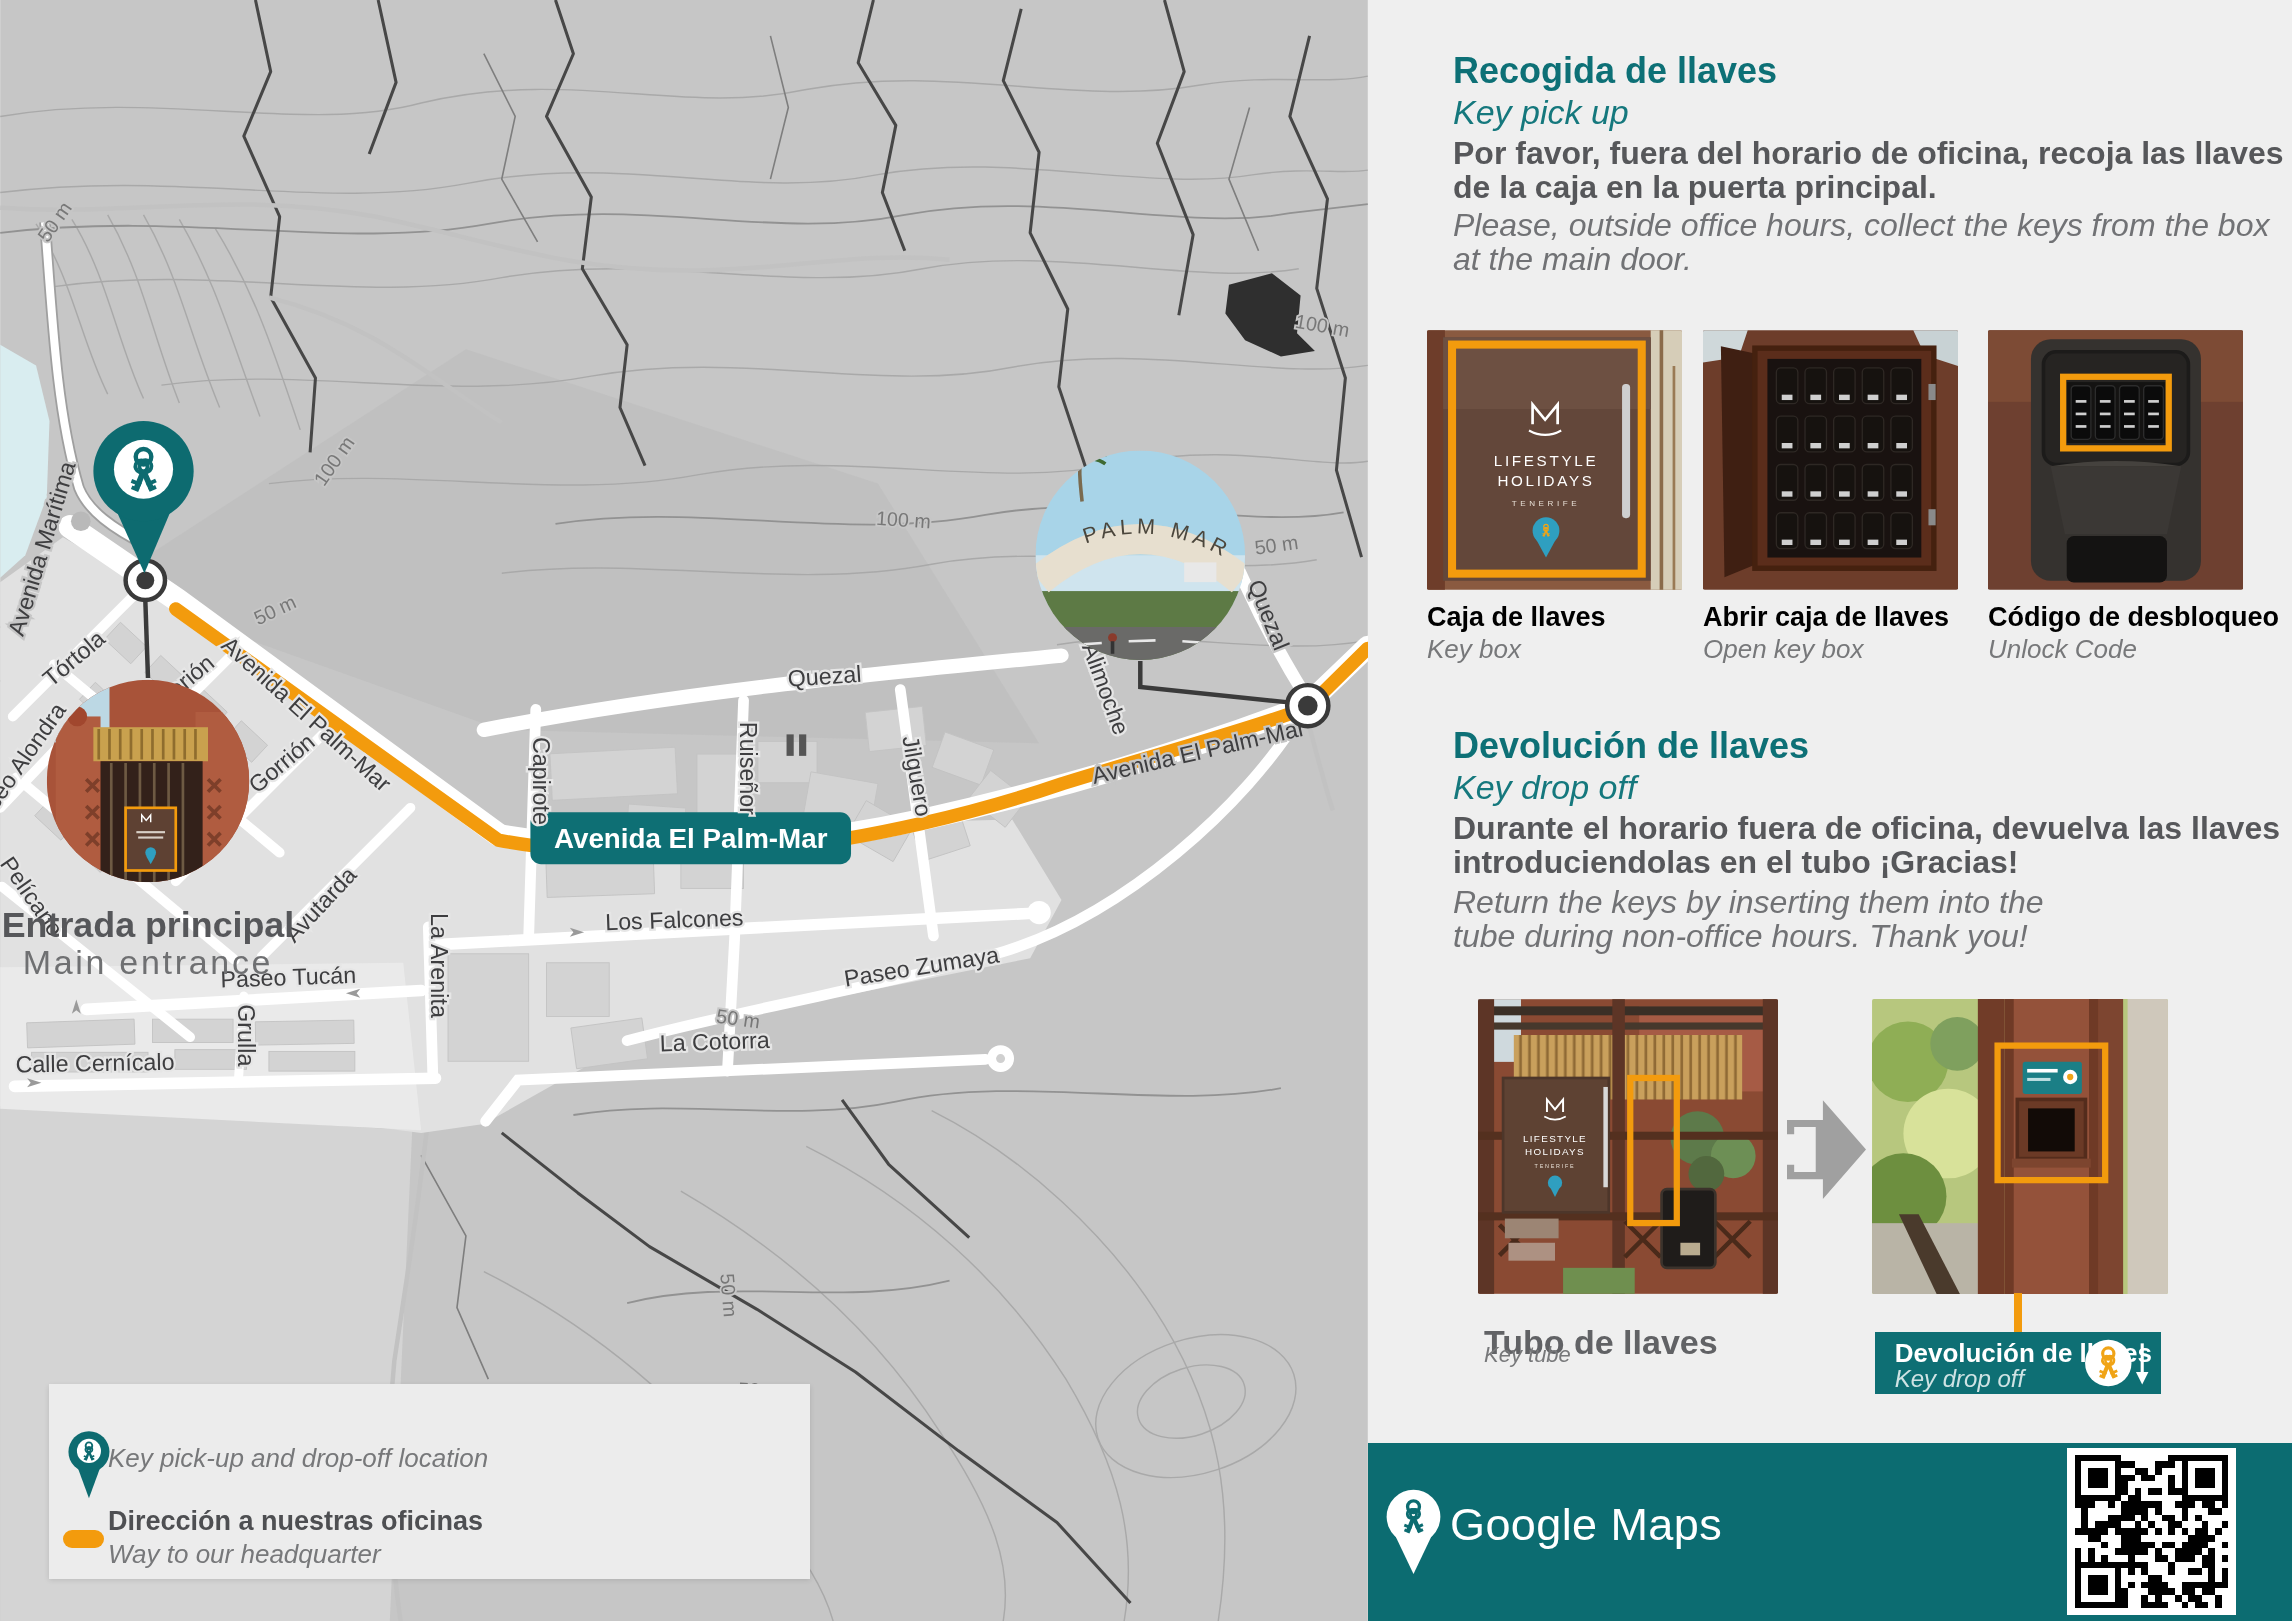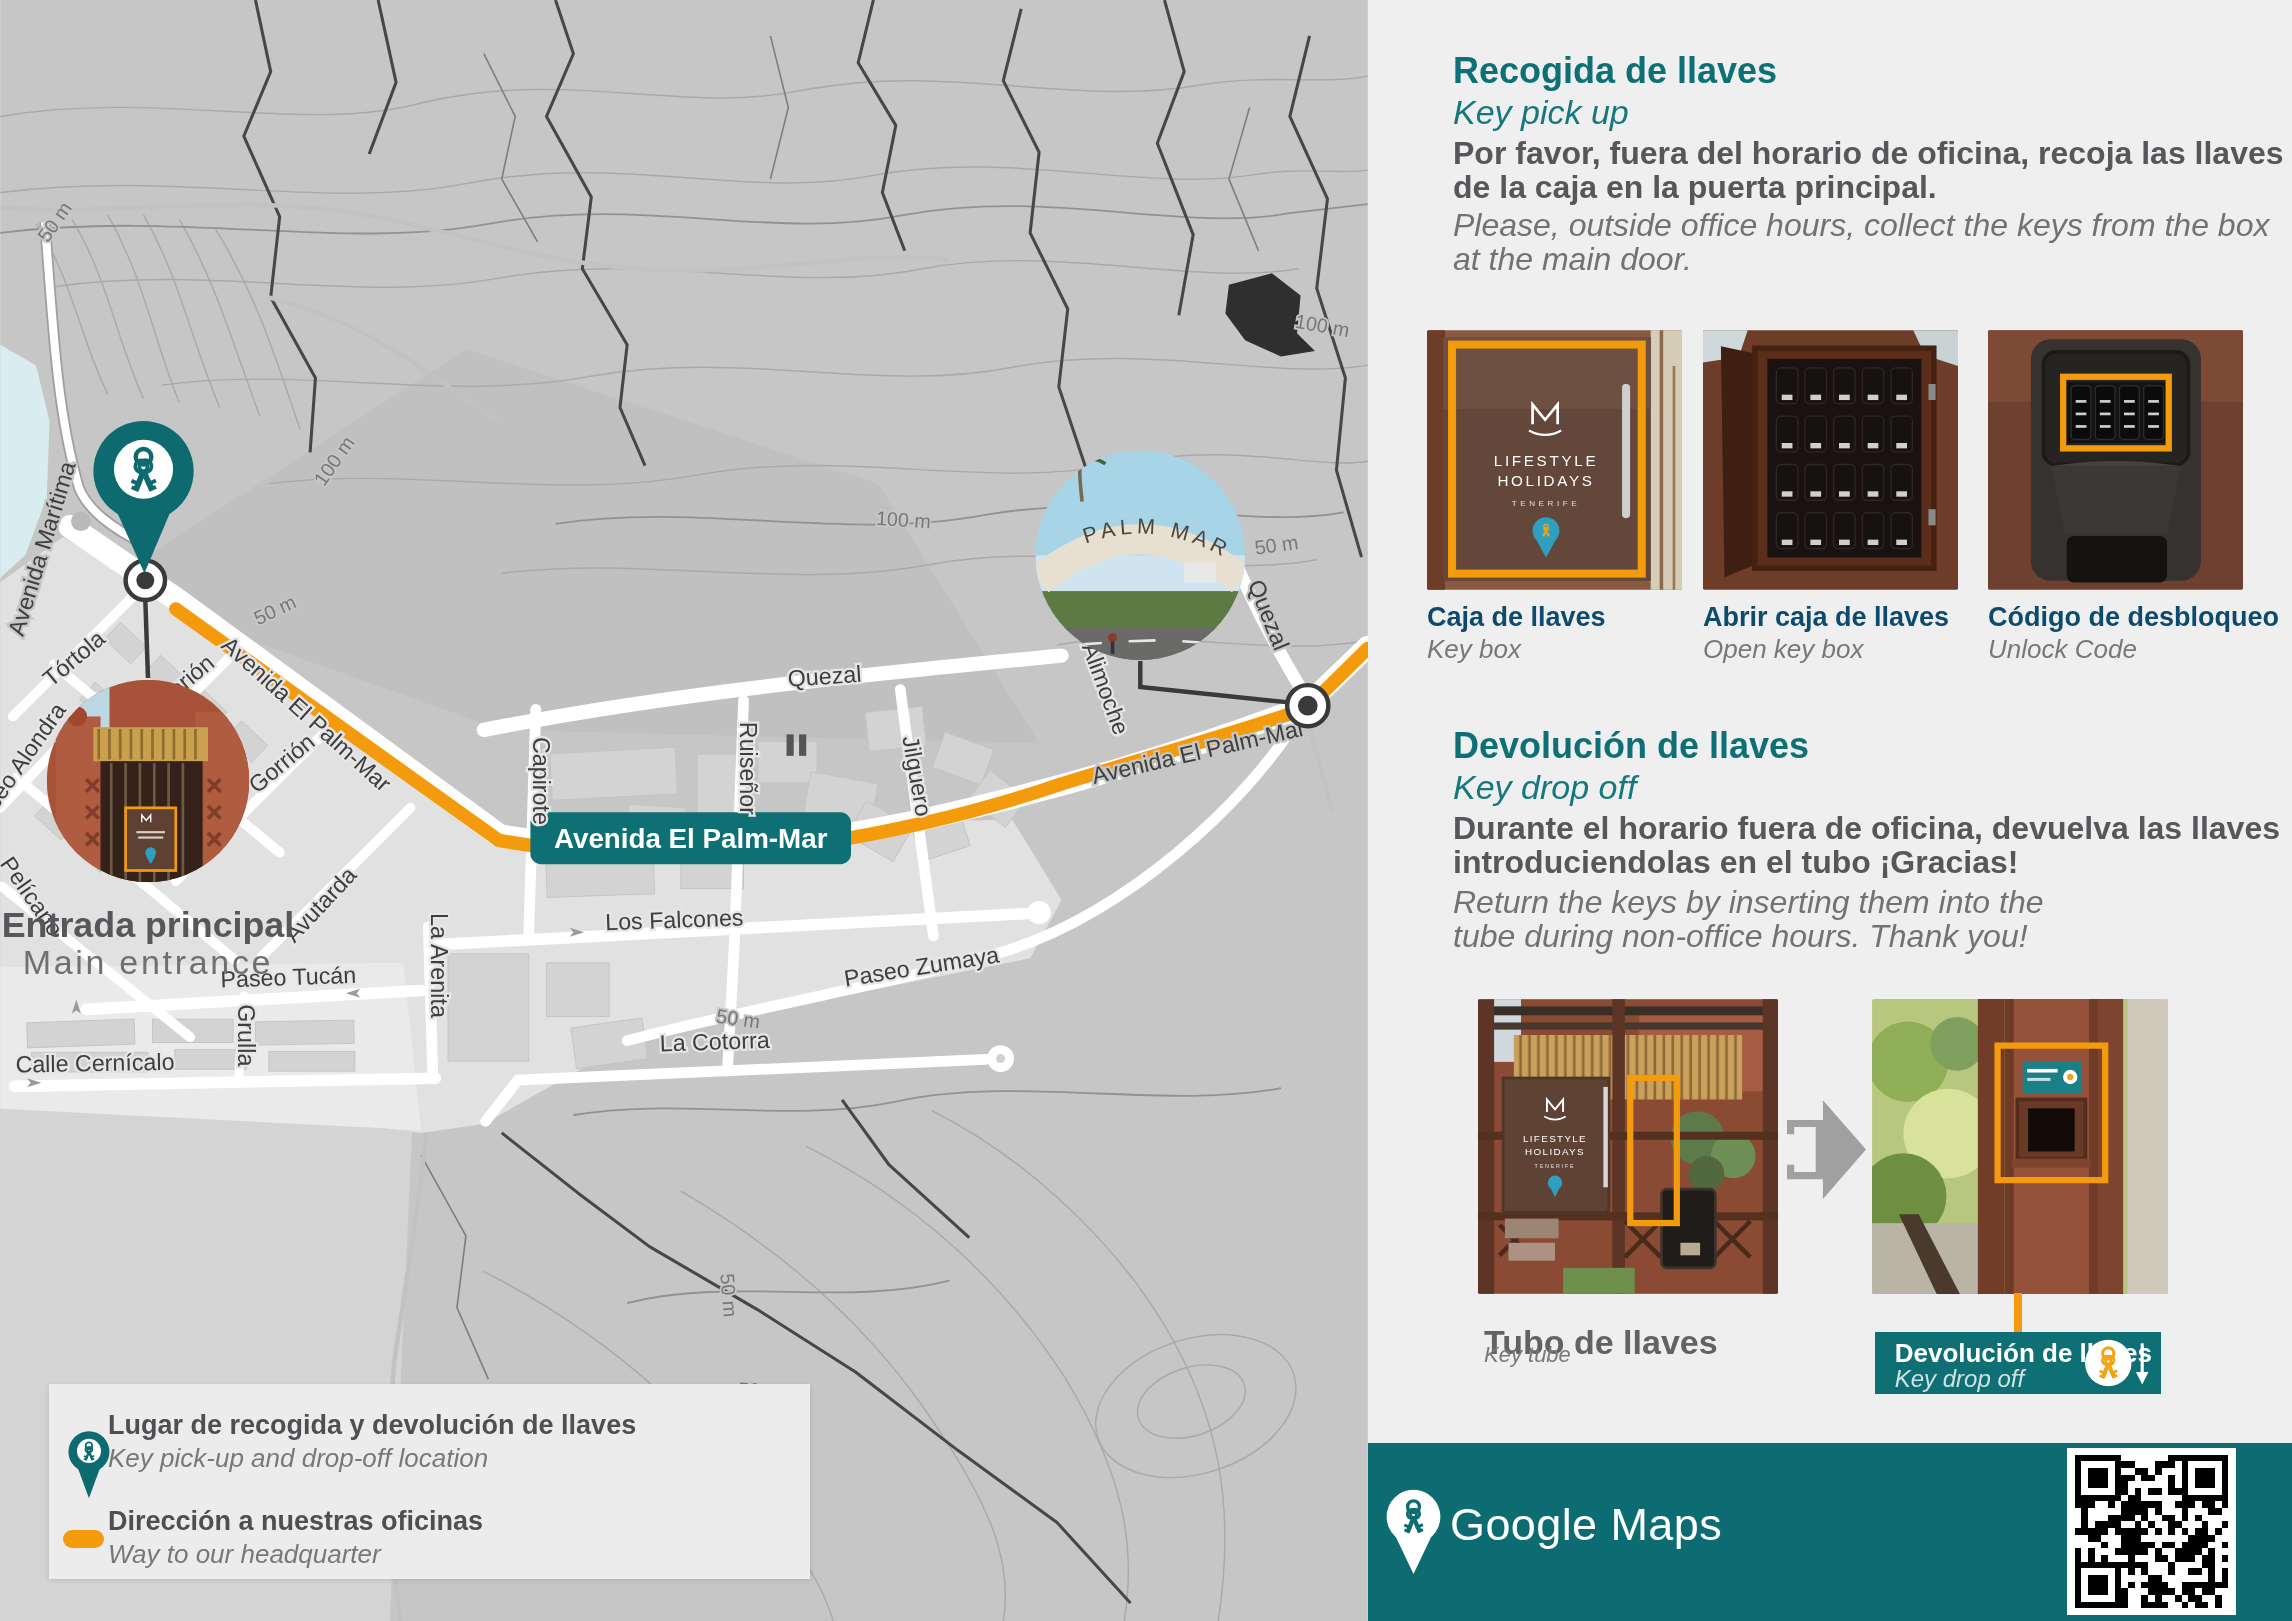--- a/index.html
+++ b/index.html
@@ -5,21 +5,21 @@
   html,body{margin:0;padding:0;background:#ffffff;}
   *{box-sizing:border-box;}
   .stage{position:relative;width:2293px;height:1621px;overflow:hidden;
          font-family:"Liberation Sans",sans-serif;background:#efefef;}
   .abs{position:absolute;}
   
   .sec-title{font-size:36px;font-weight:bold;color:#0d7076;line-height:1.05;}
   .sec-sub{font-size:34px;font-style:italic;color:#15787d;line-height:1.05;}
   .body-es{font-size:32px;font-weight:bold;color:#56575a;line-height:34px;}
   .body-en{font-size:32px;font-style:italic;color:#717275;line-height:34px;}
-  .cap-es{font-size:27px;font-weight:bold;color:#0c4a6e;}
+  .cap-es{font-size:27px;font-weight:bold;color:#000000;}
   .cap-en{font-size:26px;font-style:italic;color:#77787a;}
   .cap-es-lg{font-size:34px;font-weight:bold;color:#616265;margin-top:23px;}
   .cap-en-lg{font-size:22px;font-style:italic;color:#77787a;}
   .photo{border-radius:1.8px;overflow:hidden;}
   .photo svg{display:block;}
   
   .drop-badge{background:#0e6f74;}
   .drop-badge .t1{font-size:26px;font-weight:bold;color:#ffffff;line-height:1.1;}
   .drop-badge .t2{font-size:24px;font-style:italic;color:#cfe3e4;line-height:1.1;}
   
@@ -375,21 +375,20 @@
 
   <div class="abs legend" style="left:49px;top:1384px;width:761px;height:195px;">
     <svg class="abs" style="left:10.7px;top:25px" width="90" height="107" viewBox="0 0 100 120">
       <path d="M18,62 L46,62 L32,100 Z" fill="#0d6b70"></path>
       <circle cx="32" cy="48" r="23" fill="#0d6b70"></circle>
       <circle cx="32" cy="47" r="13.5" fill="#ffffff"></circle>
       <g transform="translate(32 48) scale(0.62)" color="#0d6b70">
           <use href="#keysGlyph"></use>
         </g>
     </svg>
-    <div class="abs lg-t1" style="left:59px;top:25px;width:681px">Lugar de recogida y devolución de llaves</div>
     <div class="abs lg-t2" style="left:59px;top:59px;width:681px">Key pick-up and drop-off location</div>
     <div class="abs" style="left:14.3px;top:146px;width:41px;height:18px;border-radius:9px;background:#f39b0d;"></div>
     <div class="abs lg-t1" style="left:59px;top:121px;width:681px">Dirección a nuestras oficinas</div>
     <div class="abs lg-t2" style="left:59px;top:155px;width:681px">Way to our headquarter</div>
   </div>
 
   <div class="abs" style="left:1368px;top:0;width:925px;height:1621px;background:#efefef;">
 
     <div class="abs sec-title" style="left:85px;top:52px">Recogida de llaves</div>
     <div class="abs sec-sub" style="left:85px;top:95px">Key pick up</div>

